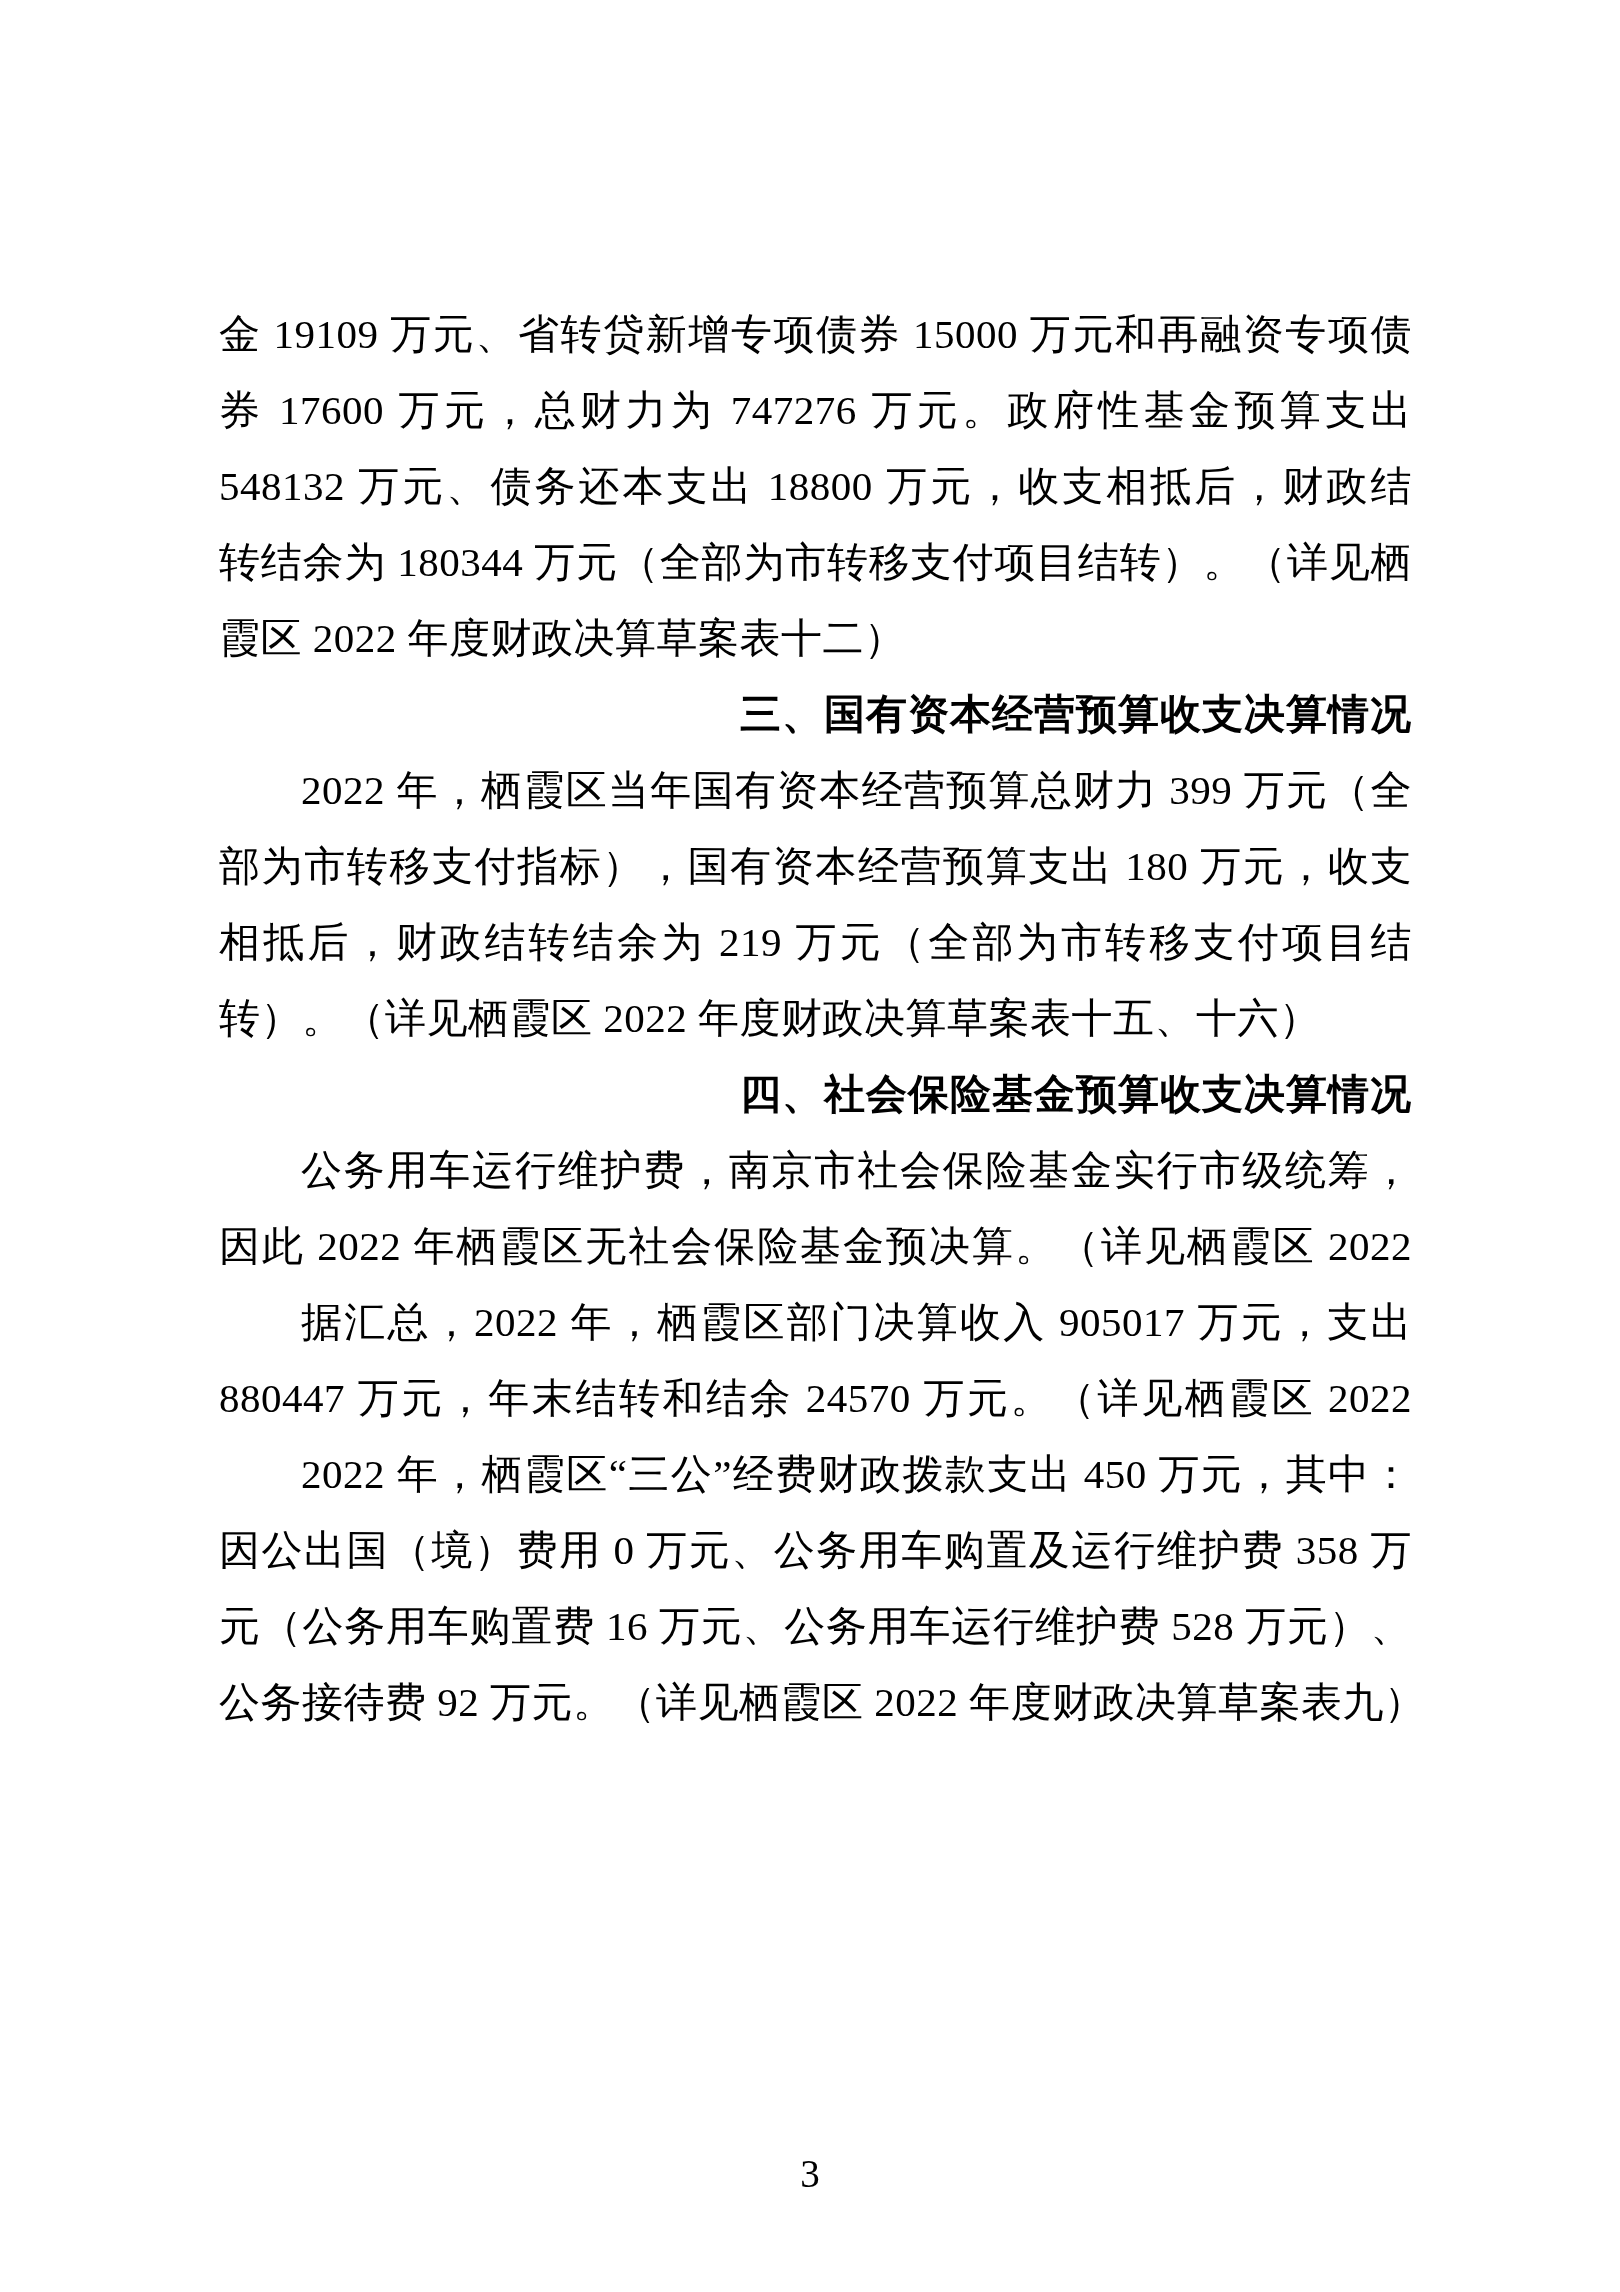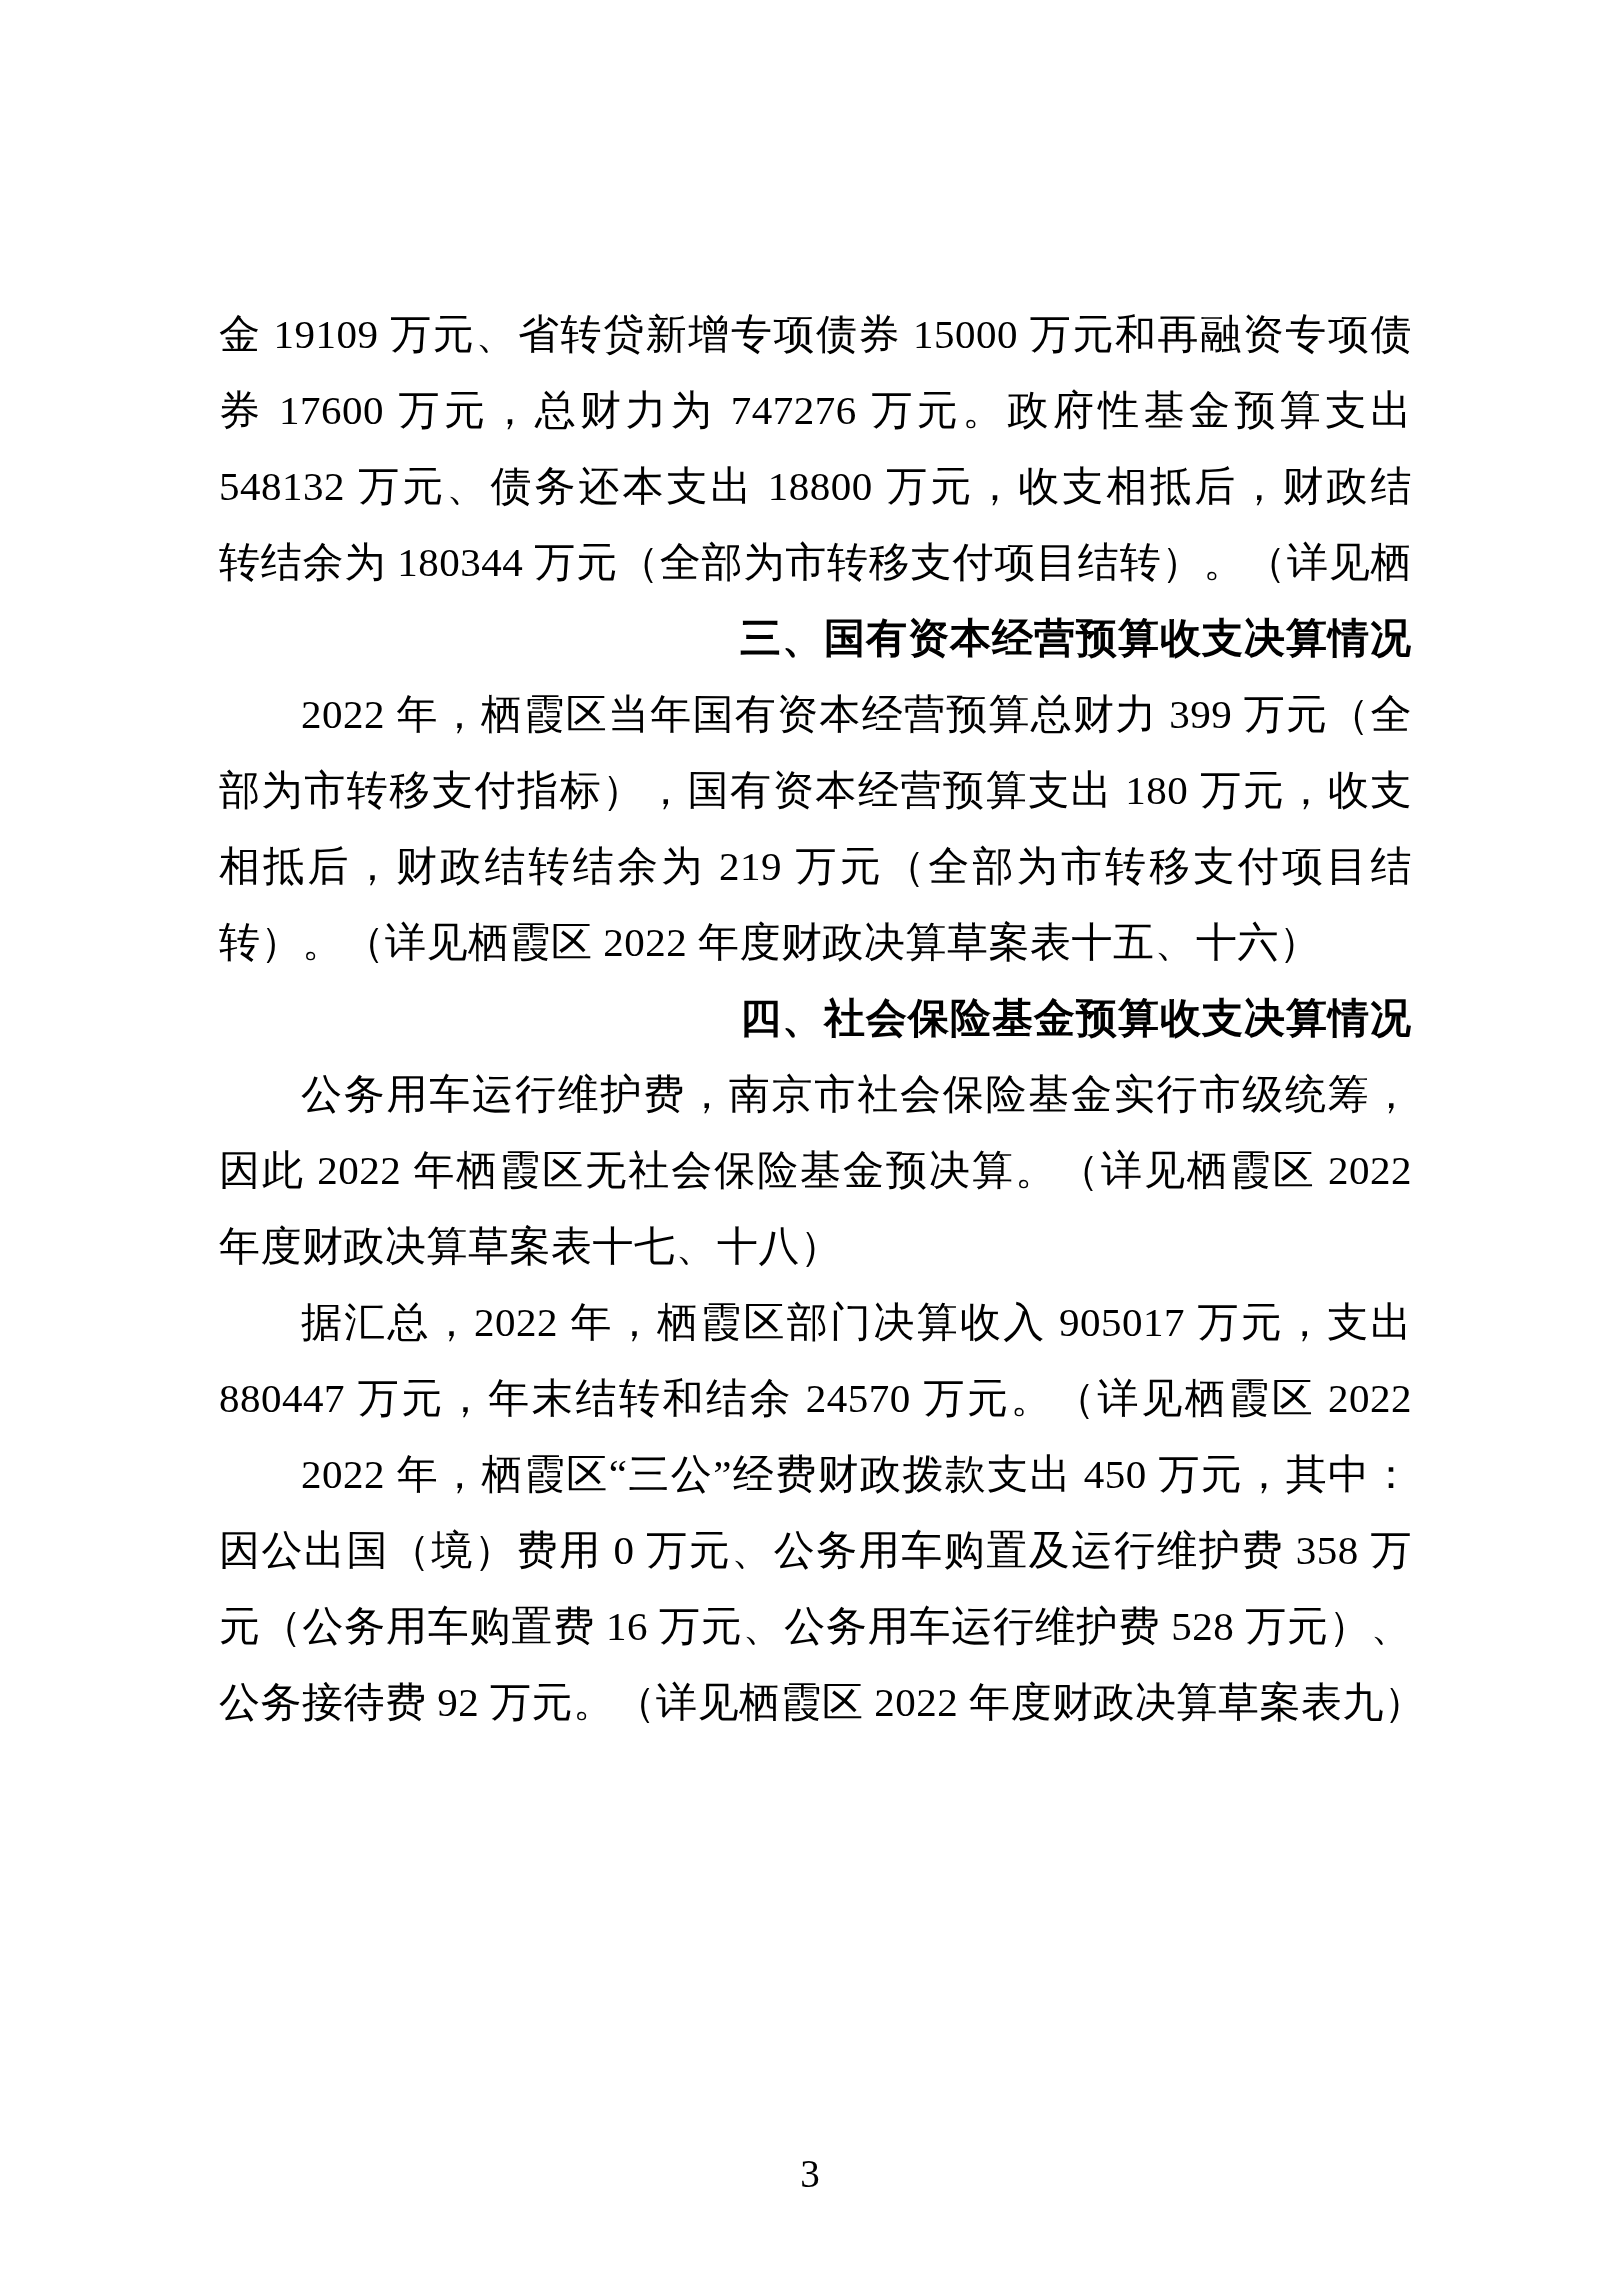--- a/index.html
+++ b/index.html
@@ -59,37 +59,37 @@
 </head>
 <body>
 
 <div class="page">
   <main class="content">
       <div class="block paragraph">
         <div class="line fill">金 19109 万元、省转贷新增专项债券 15000 万元和再融资专项债</div>
         <div class="line fill">券 17600 万元，总财力为 747276 万元。政府性基金预算支出</div>
         <div class="line fill">548132 万元、债务还本支出 18800 万元，收支相抵后，财政结</div>
         <div class="line fill">转结余为 180344 万元（全部为市转移支付项目结转）。（详见栖</div>
+        <div class="line">霞区 2022 年度财政决算草案表十二）</div>
       </div>
       <div class="block heading">
         <div class="line indent">三、国有资本经营预算收支决算情况</div>
       </div>
       <div class="block paragraph">
         <div class="line indent fill">2022 年，栖霞区当年国有资本经营预算总财力 399 万元（全</div>
         <div class="line fill">部为市转移支付指标），国有资本经营预算支出 180 万元，收支</div>
         <div class="line fill">相抵后，财政结转结余为 219 万元（全部为市转移支付项目结</div>
         <div class="line">转）。（详见栖霞区 2022 年度财政决算草案表十五、十六）</div>
       </div>
       <div class="block heading">
         <div class="line indent">四、社会保险基金预算收支决算情况</div>
       </div>
       <div class="block paragraph">
         <div class="line indent fill">公务用车运行维护费，南京市社会保险基金实行市级统筹，</div>
         <div class="line fill">因此 2022 年栖霞区无社会保险基金预决算。（详见栖霞区 2022</div>
-        <div class="line">年度财政决算草案表十七、十八）</div>
       </div>
       <div class="block paragraph">
         <div class="line indent fill">据汇总，2022 年，栖霞区部门决算收入 905017 万元，支出</div>
         <div class="line fill">880447 万元，年末结转和结余 24570 万元。（详见栖霞区 2022</div>
       </div>
       <div class="block paragraph">
         <div class="line indent fill">2022 年，栖霞区“三公”经费财政拨款支出 450 万元，其中：</div>
         <div class="line fill">因公出国（境）费用 0 万元、公务用车购置及运行维护费 358 万</div>
         <div class="line fill">元（公务用车购置费 16 万元、公务用车运行维护费 528 万元）、</div>
         <div class="line">公务接待费 92 万元。（详见栖霞区 2022 年度财政决算草案表九）</div>

